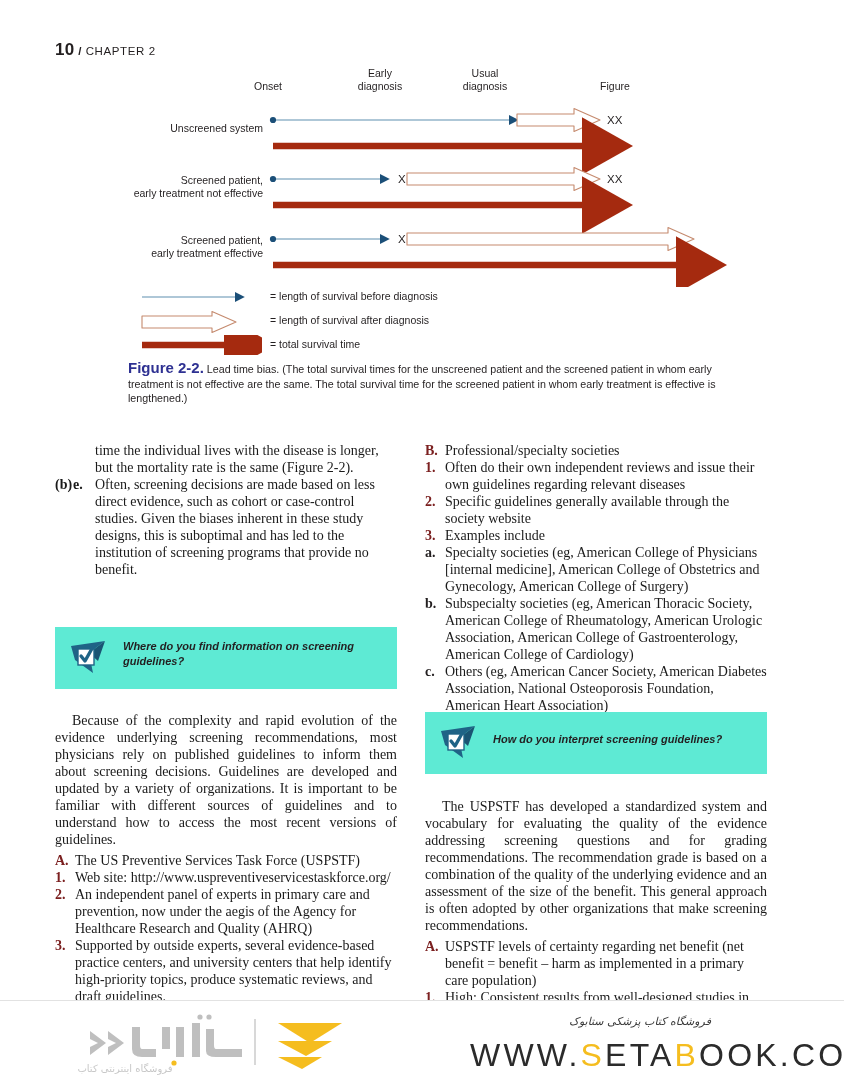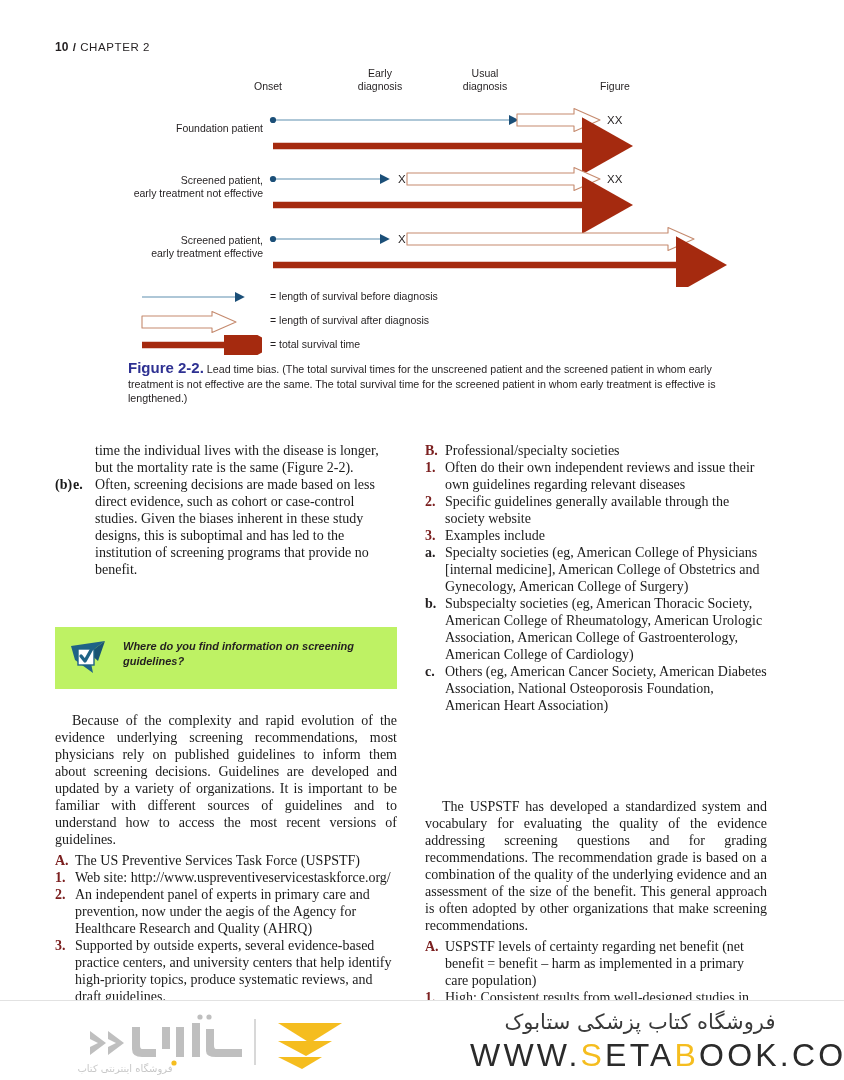--- a/index.html
+++ b/index.html
@@ -8,21 +8,21 @@
     background:#ffffff;
     font-family:"Liberation Serif", serif;
     color:#1a1a1a;
     position:relative;
     overflow:hidden;
   }
   .page{position:absolute;left:0;top:0;width:844px;height:1080px;}
 
   
   .runhead{position:absolute;left:55px;top:40px;font-family:"Liberation Sans",sans-serif;font-size:11.5px;letter-spacing:.2px;color:#231f20;}
-  .runhead .pg{font-weight:bold;font-size:12px;}
+  .runhead .pg{font-weight:bold;font-size:17px;}
   .runhead .sl{font-weight:bold;margin:0 4px;}
   .runhead .ch{letter-spacing:.6px;}
 
   
   .figure{position:absolute;left:55px;top:62px;width:735px;height:345px;}
   .fig-labels{position:absolute;left:0;top:0;width:735px;height:36px;font-family:"Liberation Sans",sans-serif;font-size:10.5px;color:#231f20;}
   .fig-labels span{position:absolute;text-align:center;line-height:12.5px;}
   .lbl-onset{left:178px;top:18px;width:70px;}
   .lbl-early{left:285px;top:5px;width:80px;}
   .lbl-usual{left:390px;top:5px;width:80px;}
@@ -56,33 +56,33 @@
   
   .lvl-A{padding-left:20px;}
   .lvl-A > .mk{left:0;color:#7b2020;}
   .lvl-1{padding-left:20px;margin-left:20px;}
   .lvl-1 > .mk{left:0;color:#7b2020;}
   .lvl-a{padding-left:20px;margin-left:40px;}
   .lvl-a > .mk{left:0;color:#231f20;}
   .gap{height:4px;}
 
   
-  .callout{position:relative;background:#bef264;height:62px;margin:0;}
+  .callout{position:relative;background:#5eead4;height:62px;margin:0;}
   .callout .ico{position:absolute;left:14px;top:12px;width:40px;height:38px;}
   .callout .q{position:absolute;left:68px;top:12px;right:10px;
      font-family:"Liberation Sans",sans-serif;font-style:italic;font-size:11px;line-height:15px;color:#231f20;font-weight:600;}
 
   .calloutL{position:absolute;left:55px;top:627px;width:342px;}
   .calloutR{position:absolute;left:425px;top:712px;width:342px;}
 
   
   .footer{position:absolute;left:0;top:1000px;width:844px;height:80px;background:#ffffff;border-top:1px solid #e2e2e2;}
   .wm-left{position:absolute;left:70px;top:8px;width:330px;height:66px;}
   .wm-right{position:absolute;left:470px;top:10px;width:340px;text-align:center;}
-  .wm-fa{font-family:"DejaVu Sans",sans-serif;font-size:21px;color:#3a3a3a;direction:rtl;line-height:22px;}
+  .wm-fa{font-family:"DejaVu Sans",sans-serif;font-size:11px;color:#3a3a3a;direction:rtl;line-height:22px;font-style:italic;}
   .wm-url{font-family:"Liberation Sans",sans-serif;font-size:32px;letter-spacing:3.2px;font-weight:400;color:#2b2b2b;margin-top:4px;}
   .wm-url .hl{color:#f5bd1f;}
 </style>
 </head>
 <body>
 
 <div class="page">
 
   <div class="runhead">
     <span class="pg">10</span><span class="sl">/</span><span class="ch">CHAPTER 2</span>
@@ -90,21 +90,21 @@
 
   <div class="figure">
 
     <div class="fig-labels">
       <span class="lbl-onset">Onset</span>
       <span class="lbl-early">Early<br>diagnosis</span>
       <span class="lbl-usual">Usual<br>diagnosis</span>
       <span class="lbl-death">Figure</span>
     </div>
 
-    <div class="rowlabel" style="left:0px;top:60px;width:208px;">Foundation patient</div>
+    <div class="rowlabel" style="left:0px;top:60px;width:208px;">Unscreened system</div>
     <div class="rowlabel" style="left:0px;top:112px;width:208px;">Screened patient,<br>early treatment not effective</div>
     <div class="rowlabel" style="left:0px;top:172px;width:208px;">Screened patient,<br>early treatment effective</div>
 
     <svg class="svgwrap" width="735" height="225" viewBox="0 0 735 225">
       <defs>
         <marker id="mBlue" markerWidth="9" markerHeight="9" refX="1" refY="4.5" orient="auto">
           <path d="M0,0 L9,4.5 L0,9 z" fill="#1b4f78"></path>
         </marker>
         <marker id="mRed" markerWidth="8" markerHeight="9" refX="0" refY="4.5" orient="auto">
           <path d="M0,0 L8,4.5 L0,9 z" fill="#a52a0f"></path>
@@ -254,20 +254,33 @@
         <span class="mk">b.</span>
         <span class="bd">Subspecialty societies (eg, American Thoracic Society, American College of Rheumatology, American Urologic Association, American College of Gastroenterology, American College of Cardiology)</span>
       </li>
       <li class="itm lvl-a">
         <span class="mk">c.</span>
         <span class="bd">Others (eg, American Cancer Society, American Diabetes Association, National Osteoporosis Foundation, American Heart Association)</span>
       </li>
     </ul>
   </div>
 
+  <div class="calloutR">
+    <div class="callout">
+      <div class="ico">
+        <svg width="40" height="38" viewBox="0 0 40 38">
+          <path d="M2,7 L36,2 L20,14 L24,34 L6,21 Z" fill="#1f6386"></path>
+          <path d="M20,14 L36,2 L29,22 Z" fill="#1a5473"></path>
+          <rect x="9" y="10" width="16" height="16" fill="#ffffff" stroke="#1f6386" stroke-width="1.4"></rect>
+          <path d="M12,17 L16,22 L25,6" fill="none" stroke="#1f6386" stroke-width="3.4" stroke-linecap="round" stroke-linejoin="round"></path>
+        </svg>
+      </div>
+      <div class="q" style="top:20px;">How do you interpret screening guidelines?</div>
+    </div>
+  </div>
 
   <div class="col" style="left:425px;top:798px;width:342px;">
     <p class="body">The USPSTF has developed a standardized system and vocabulary for evaluating the quality of the evidence addressing screening questions and for grading recommendations. The recommendation grade is based on a combination of the quality of the underlying evidence and an assessment of the size of the benefit. This general approach is often adopted by other organizations that make screening recommendations.</p>
     <div class="gap"></div>
     <ul class="lst">
       <li class="itm lvl-A">
         <span class="mk">A.</span>
         <span class="bd">USPSTF levels of certainty regarding net benefit (net benefit = benefit – harm as implemented in a primary care population)</span>
       </li>
       <li class="itm lvl-1">

